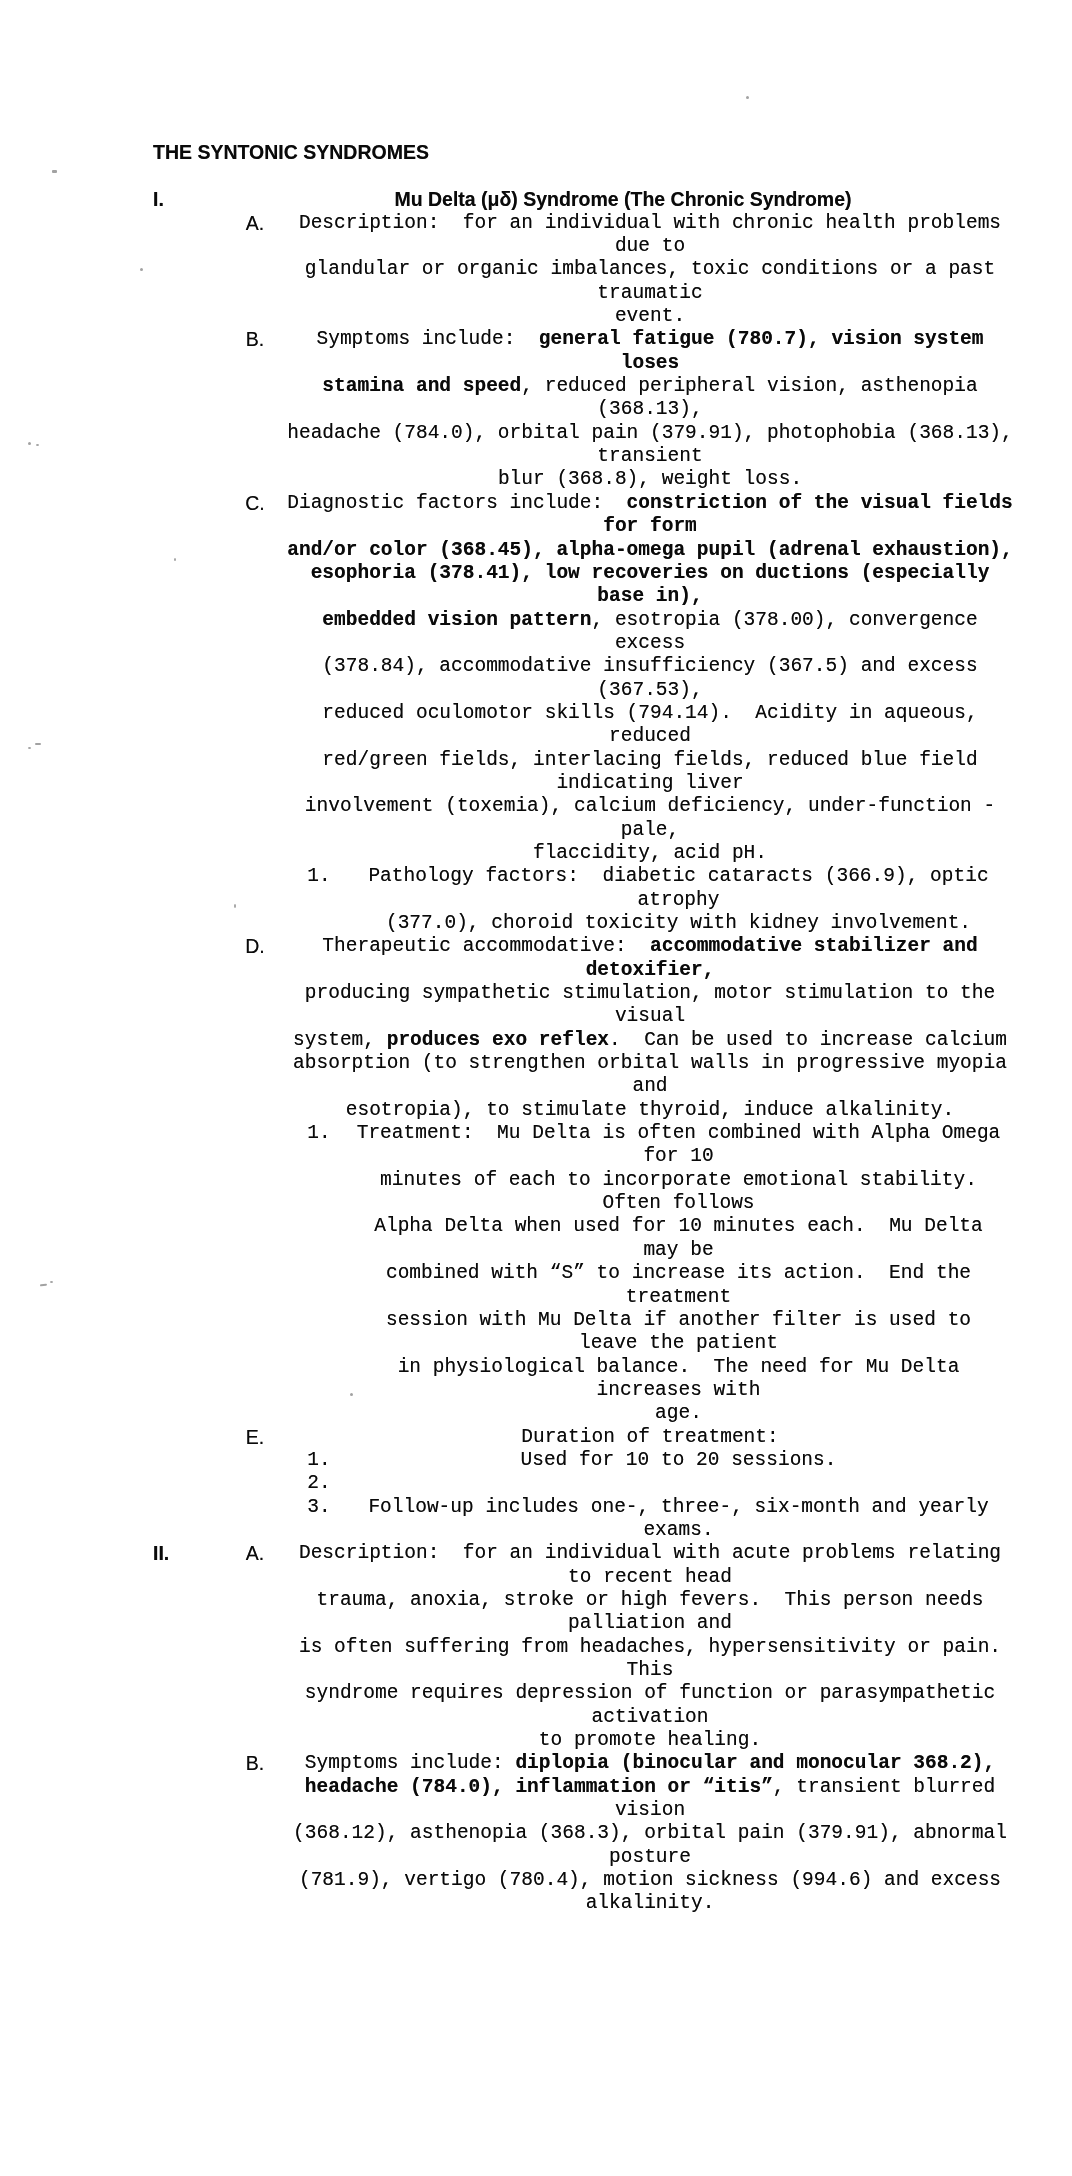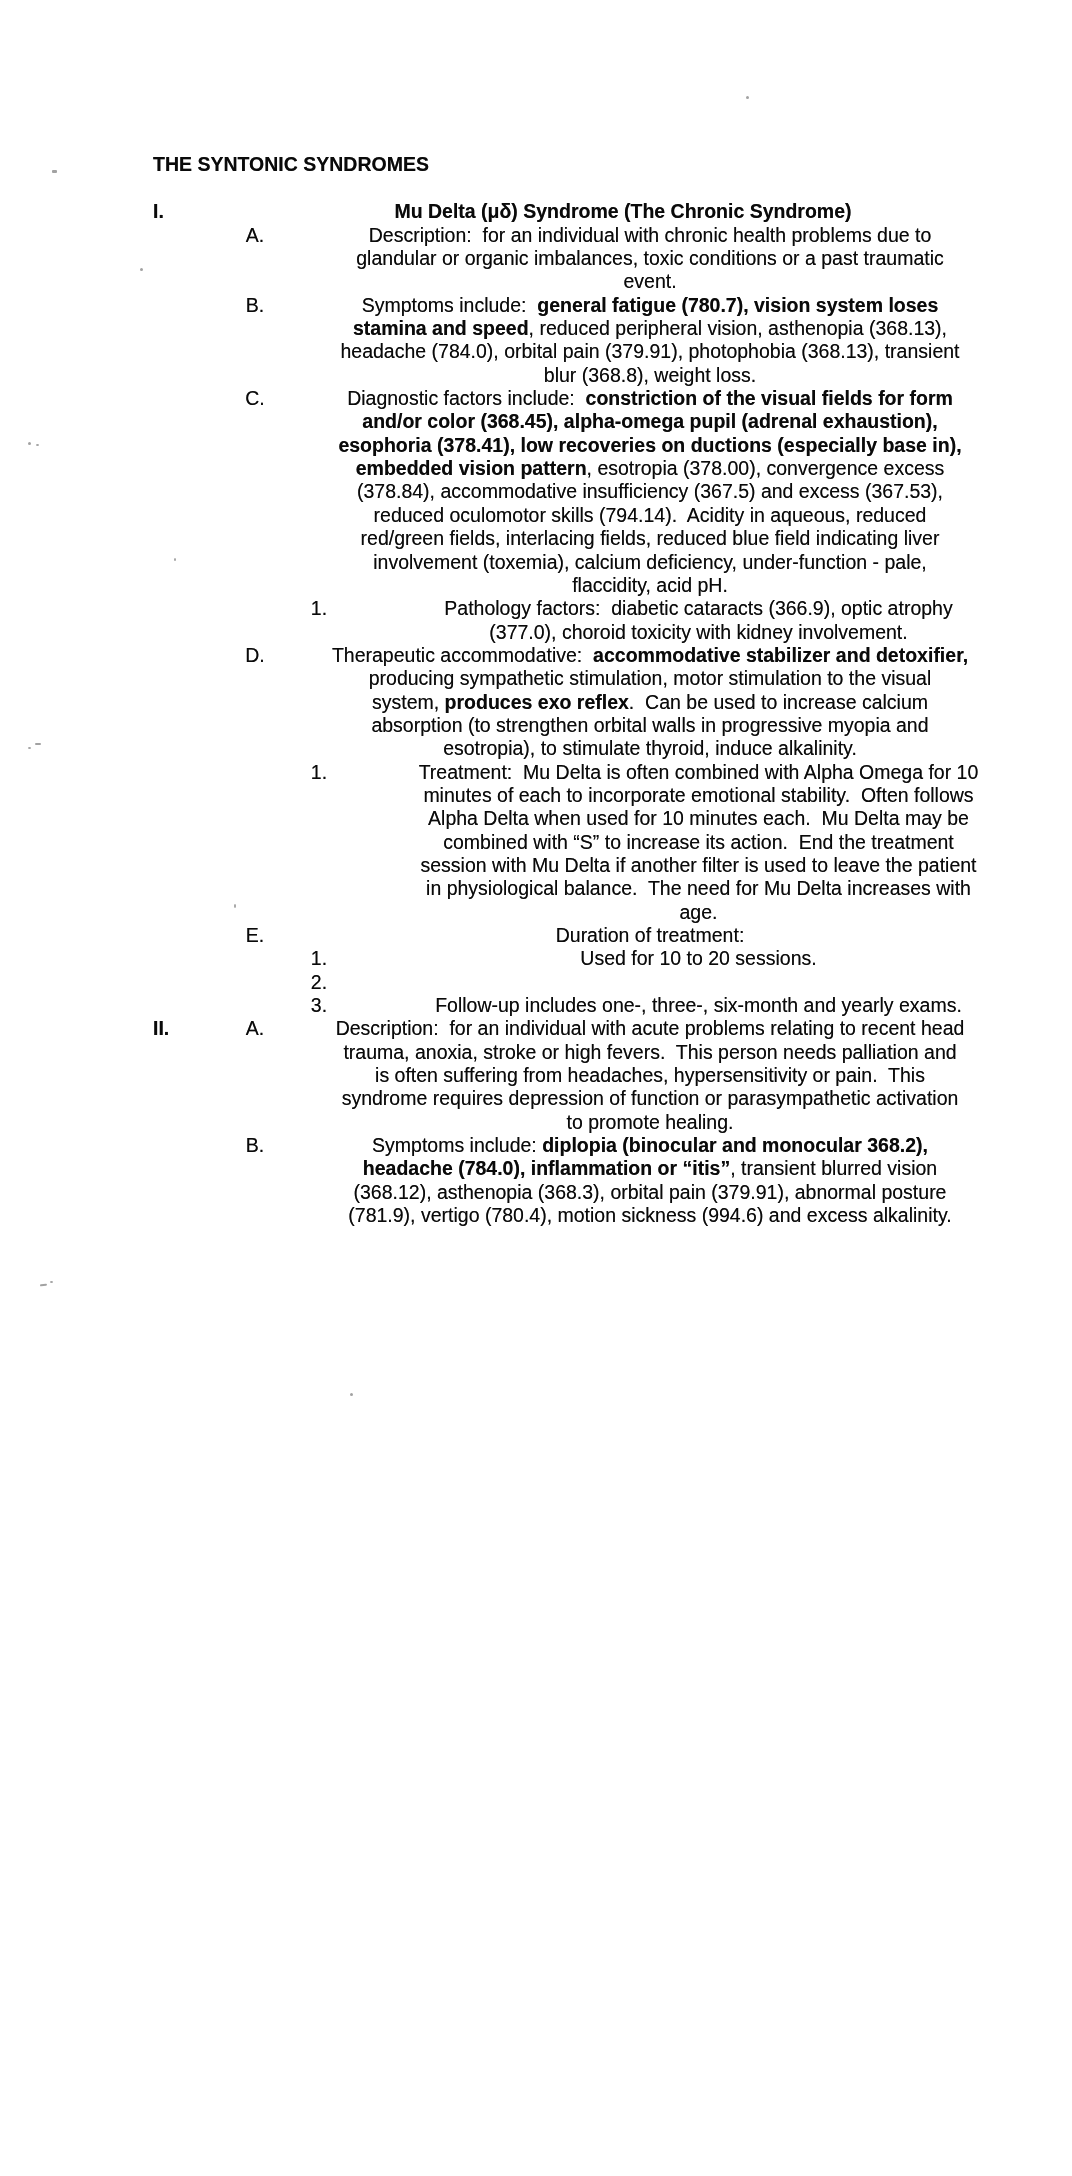--- a/index.html
+++ b/index.html
@@ -7,38 +7,38 @@
     position:relative;
     width:1072px;height:2176px;
     background:#ffffff;
     font-family:"Liberation Sans",sans-serif;
     color:#0a0a0a;
     overflow:hidden;
     text-shadow:0 0 .4px rgba(0,0,0,.55);
   }
   .content{
     position:absolute;
-    left:153px;top:153px;
+    left:153px;top:141px;
     width:870px;
     font-size:19.5px;
     line-height:23.35px;
   }
   .doc-title{font-weight:bold;margin:0 0 24px 0;white-space:nowrap;}
   .doc-byline{margin:0 0 27px 0;white-space:nowrap;}
   .section-row{display:flex;align-items:flex-start;}
   .col-numeral{flex:none;width:70px;font-weight:bold;}
   .section-content{flex:none;width:800px;text-align:center;}
   .section-heading{font-weight:bold;white-space:nowrap;}
   .item-row{display:flex;align-items:flex-start;}
   .col-letter{flex:none;width:64px;}
-  .item-body{flex:none;width:736px;}
+  .item-body{flex:none;width:736px;font-family:Liberation Mono, monospace;}
   .body-text{white-space:pre-wrap;width:726px;}
   .sub-row{display:flex;align-items:flex-start;}
   .col-num{flex:none;width:64px;}
-  .sub-body{flex:none;white-space:pre-wrap;width:655px;margin-left:20px;}
+  .sub-body{flex:none;white-space:pre-wrap;width:655px;}
   b{font-weight:bold;}
   
   .speck{position:absolute;background:#555;opacity:.55;border-radius:50%;}
   .s1{left:52px;top:170px;width:5px;height:3px;border-radius:1px;}
   .s2{left:28px;top:442px;width:3px;height:3px;}
   .s3{left:36px;top:444px;width:3px;height:2px;}
   .s4{left:140px;top:268px;width:3px;height:3px;}
   .s5{left:174px;top:558px;width:2px;height:3px;}
   .s6{left:35px;top:743px;width:6px;height:2px;border-radius:1px;}
   .s7{left:28px;top:747px;width:3px;height:2px;}

